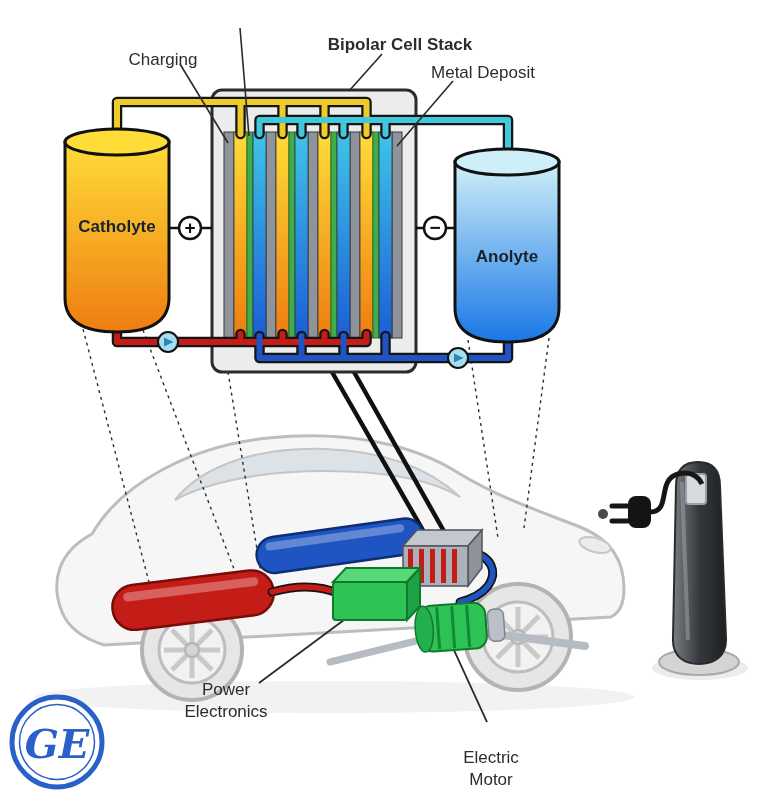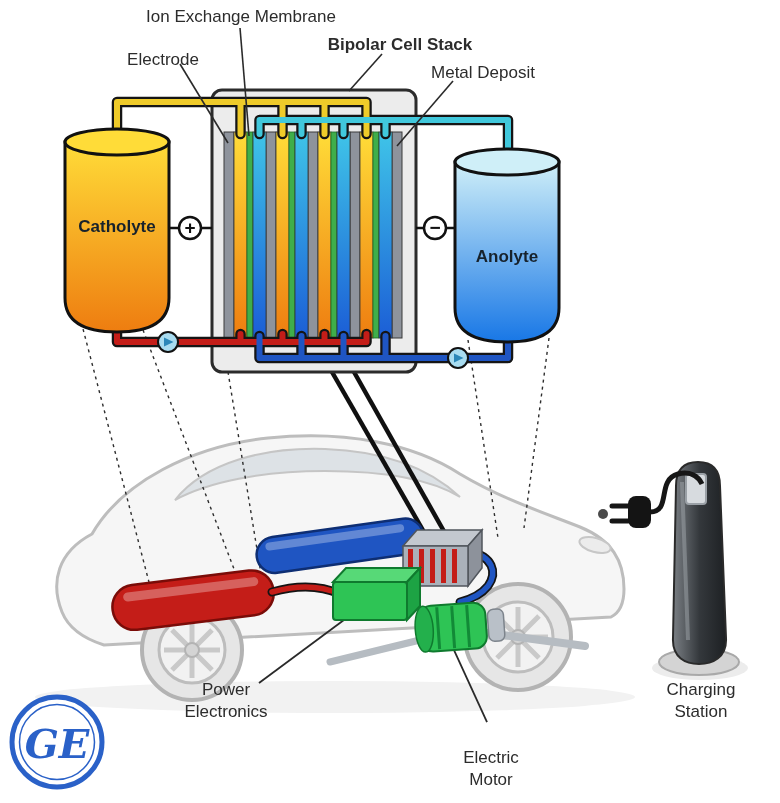--- a/index.html
+++ b/index.html
@@ -232,23 +232,21 @@
     <path d="M453,81 L397,146"></path>
   </g>
 
   <g stroke="#2A61C8">
     <circle cx="57" cy="742" r="45" fill="#ffffff" stroke-width="5"></circle>
     <circle cx="57" cy="742" r="37.5" fill="none" stroke-width="1.5"></circle>
     <text x="57" y="744" dy="0.34em" text-anchor="middle" class="ge-text" font-size="40" fill="#2A61C8" stroke="none">GE</text>
   </g>
 </svg>
 
-<div class="lbl" style="left:241px;top:17px;">Ion Exchange Membrane</div>
-<div class="lbl" style="left:163px;top:60px;">Electrode</div>
+<div class="lbl" style="left:163px;top:60px;">Charging</div>
 <div class="lbl" style="left:400px;top:45px;font-weight:bold;">Bipolar Cell Stack</div>
 <div class="lbl" style="left:483px;top:73px;">Metal Deposit</div>
 <div class="lbl tank-lbl" style="left:117px;top:227px;">Catholyte</div>
 <div class="lbl tank-lbl" style="left:507px;top:257px;">Anolyte</div>
 <div class="lbl wrap" style="left:226px;top:701px;width:130px;">Power Electronics</div>
 <div class="lbl wrap" style="left:491px;top:741px;width:100px;margin-top:28px;">Electric Motor</div>
-<div class="lbl wrap" style="left:701px;top:701px;width:110px;">Charging Station</div>
 
 </div>
 
 </body></html>

